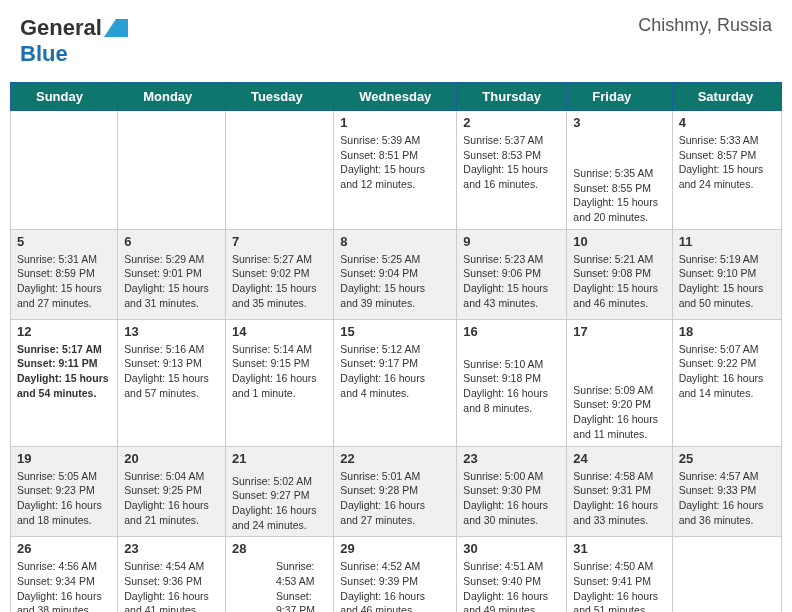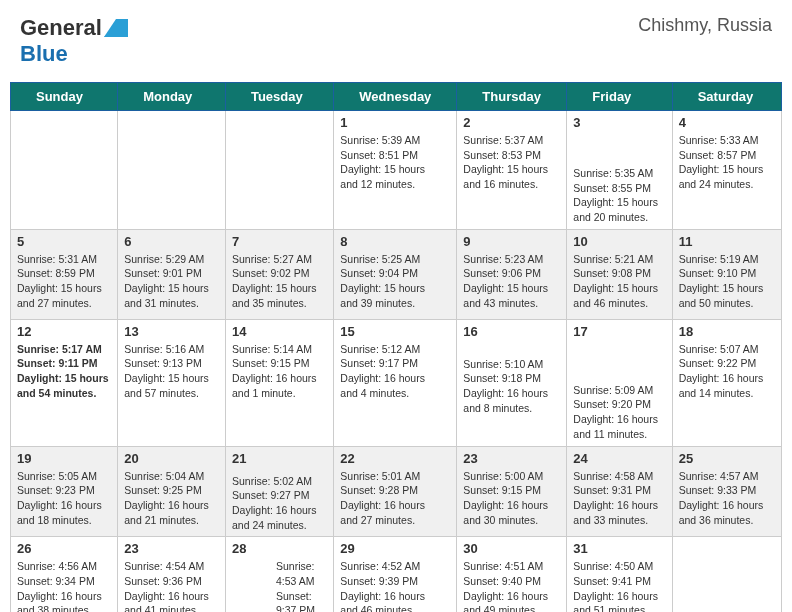--- a/index.html
+++ b/index.html
@@ -288,21 +288,21 @@
         <td>
           <span class="day-number">22</span>
           <div class="day-info" style="white-space: pre-line;">Sunrise: 5:01 AM
 Sunset: 9:28 PM
 Daylight: 16 hours
 and 27 minutes.</div>
         </td>
         <td>
           <span class="day-number">23</span>
           <div class="day-info" style="white-space: pre-line;">Sunrise: 5:00 AM
-Sunset: 9:15 PM
+Sunset: 9:30 PM
 Daylight: 16 hours
 and 30 minutes.</div>
         </td>
         <td>
           <span class="day-number">24</span>
           <div class="day-info" style="white-space: pre-line;">Sunrise: 4:58 AM
 Sunset: 9:31 PM
 Daylight: 16 hours
 and 33 minutes.</div>
         </td>

